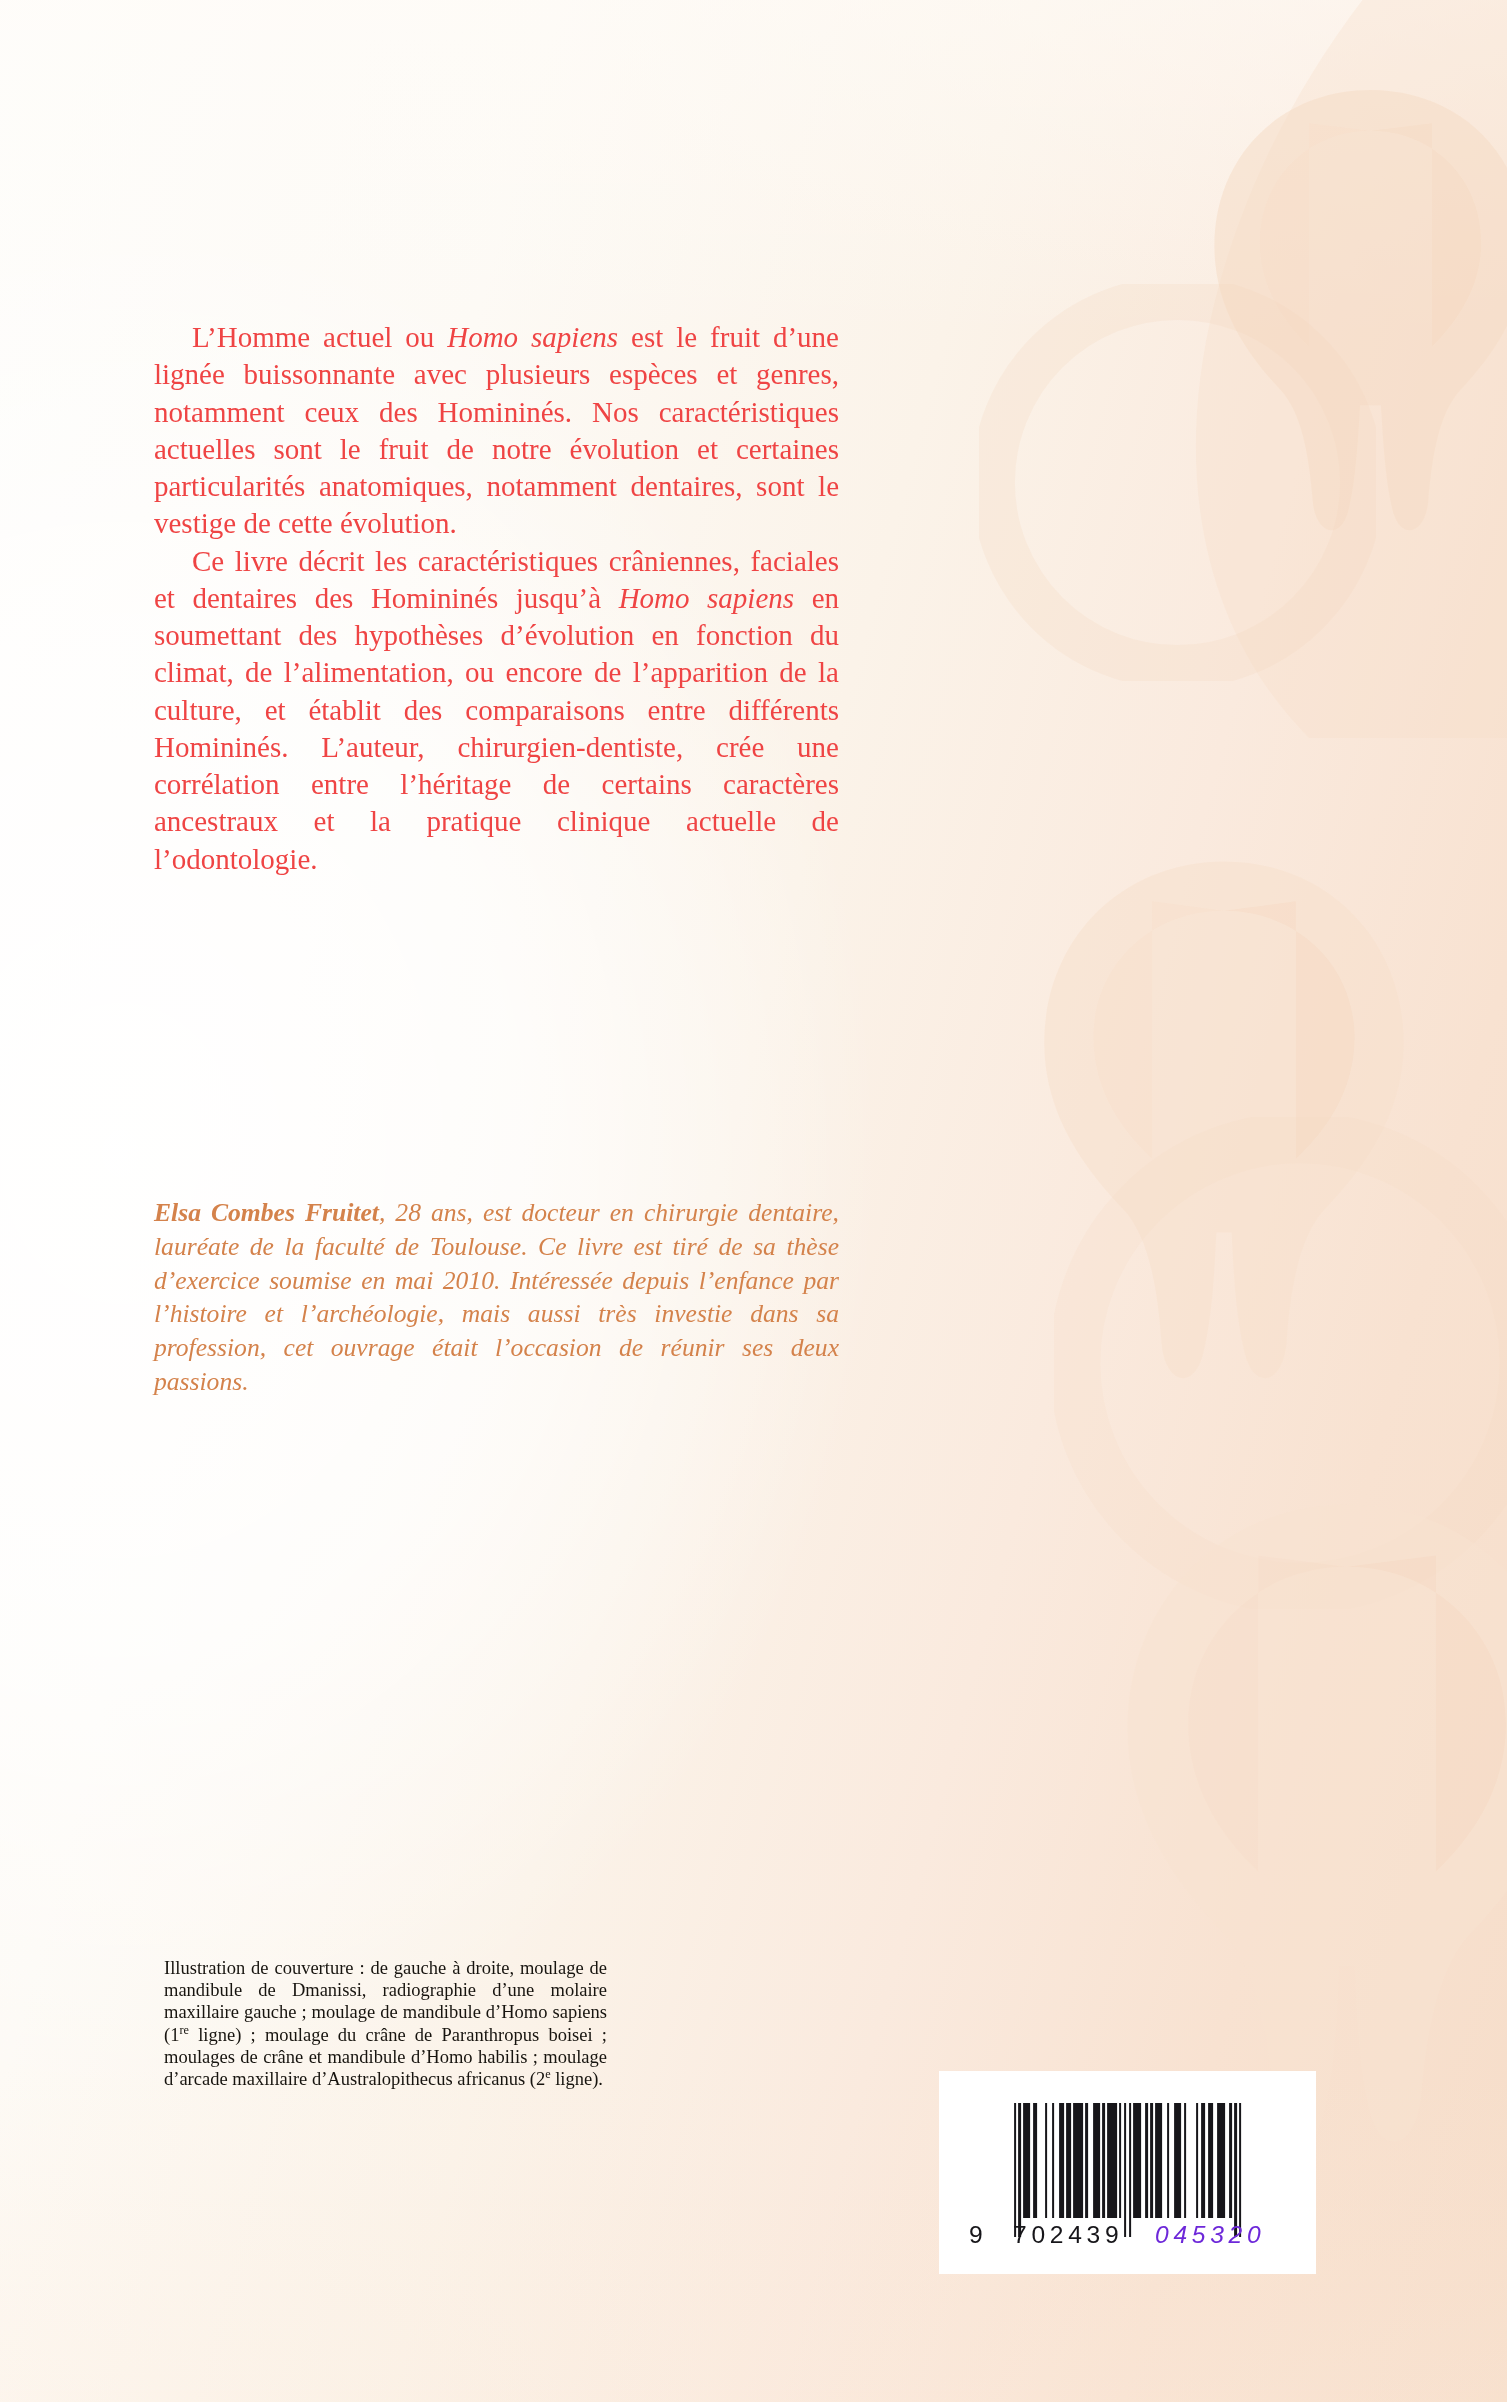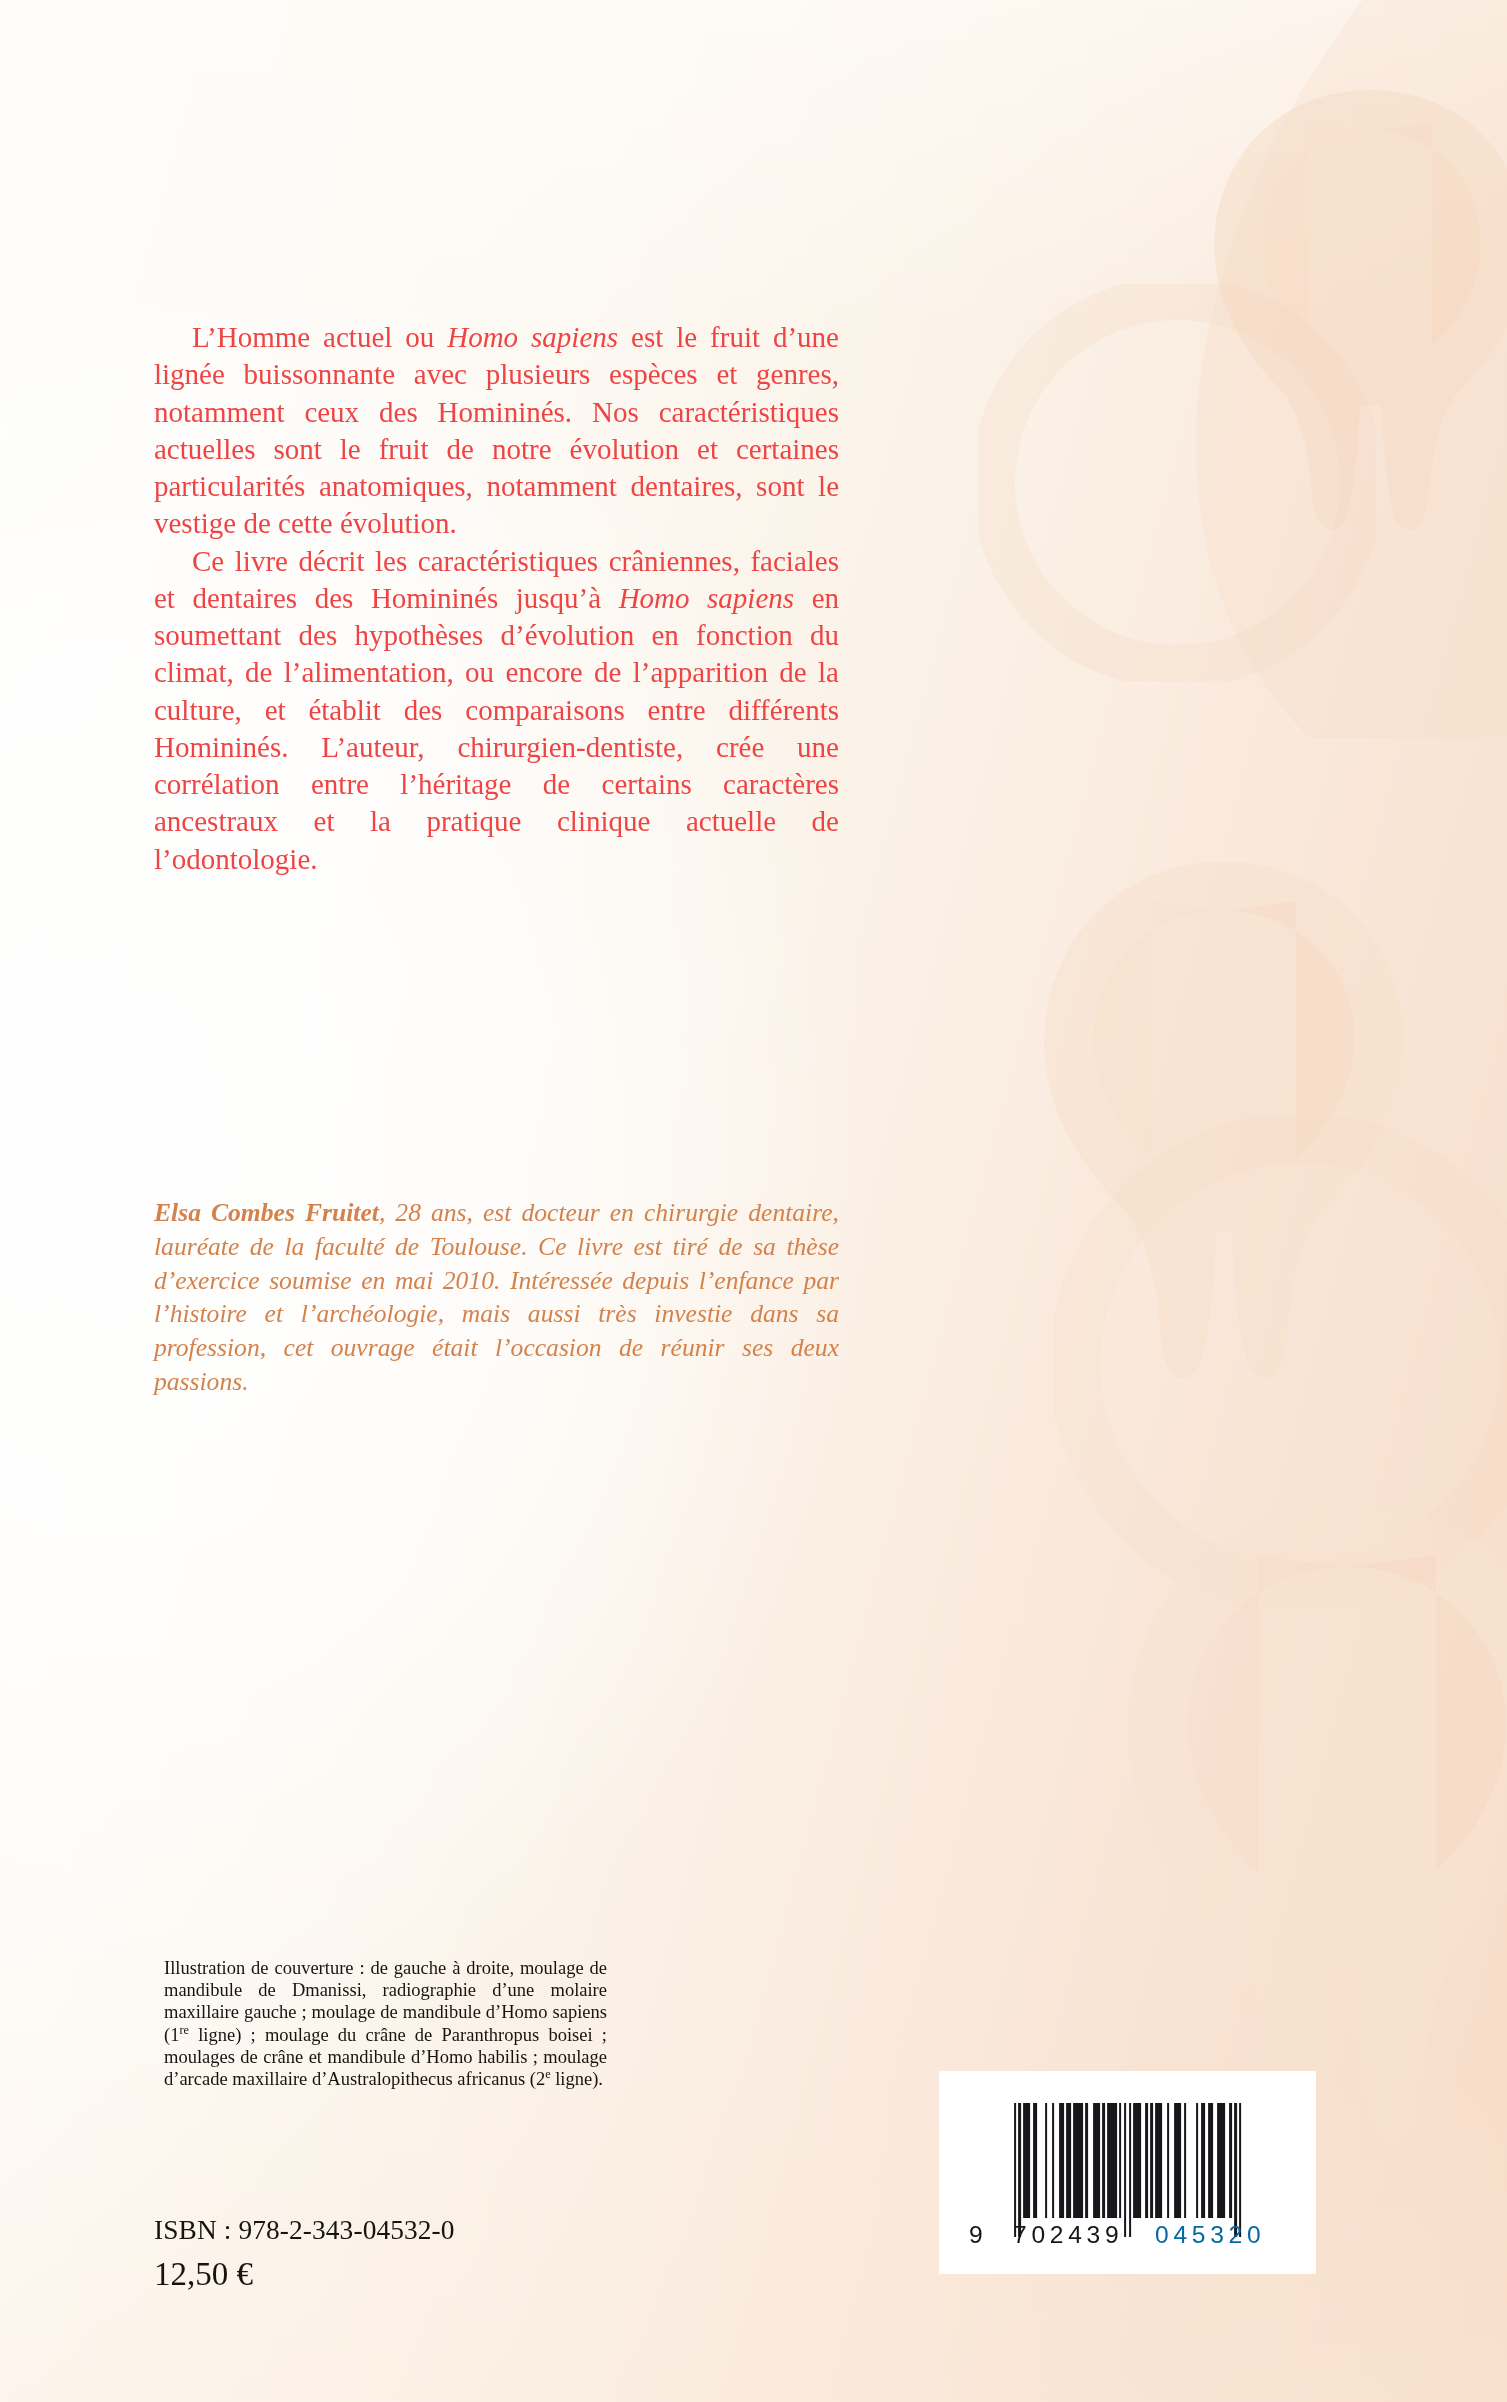--- a/index.html
+++ b/index.html
@@ -213,21 +213,22 @@
     letter-spacing: 4.7px;
     color: #17161a;
   }
   .bc-right {
     position: absolute;
     left: 216px;
     top: 150px;
     font-family: "Liberation Sans", sans-serif;
     font-size: 24.6px;
     letter-spacing: 4.7px;
-    color: #0369a1;
+    color: #6d28d9;
+    font-style: italic;
   }
 </style>
 </head>
 <body>
 
 <div class="cover">
 
   <div class="bg-wash"></div>
   <div class="bg-wash-2"></div>
   <div class="bg-wash-3"></div>
@@ -293,24 +294,20 @@
   </div>
 
   <div class="bio-block">
     <p class="bio-para"><span class="bio-name">Elsa Combes Fruitet</span>, 28 ans, est docteur en chirurgie dentaire, lauréate de la faculté de Toulouse. Ce livre est tiré de sa thèse d’exercice soumise en mai 2010. Intéressée depuis l’enfance par l’histoire et l’archéologie, mais aussi très investie dans sa profession, cet ouvrage était l’occasion de réunir ses deux passions.</p>
   </div>
 
   <div class="credit-block">
     <p class="credit-para">Illustration de couverture : de gauche à droite, moulage de mandibule de Dmanissi, radiographie d’une molaire maxillaire gauche ; moulage de mandibule d’Homo sapiens (1<sup>re</sup> ligne) ; moulage du crâne de Paranthropus boisei ; moulages de crâne et mandibule d’Homo habilis ; moulage d’arcade maxillaire d’Australopithecus africanus (2<sup>e</sup> ligne).</p>
   </div>
 
-  <div class="isbn-block">
-    <div class="isbn-line">ISBN : 978-2-343-04532-0</div>
-    <div class="price-line">12,50 €</div>
-  </div>
 
   <div class="barcode-box">
     <div class="barcode-inner">
       <div class="barcode-bars" id="barcode-bars">
           <div class="bar guard" style="width: 2.4px; margin-right: 0px;"></div>
           <div style="width: 2.4px; height: 0.9px;"></div>
           <div class="bar guard" style="width: 2.4px; margin-right: 0px;"></div>
           <div style="width: 2.4px; height: 0.9px;"></div>
           <div class="bar" style="width: 7.2px; margin-right: 0px;"></div>
           <div style="width: 2.4px; height: 0.9px;"></div>

